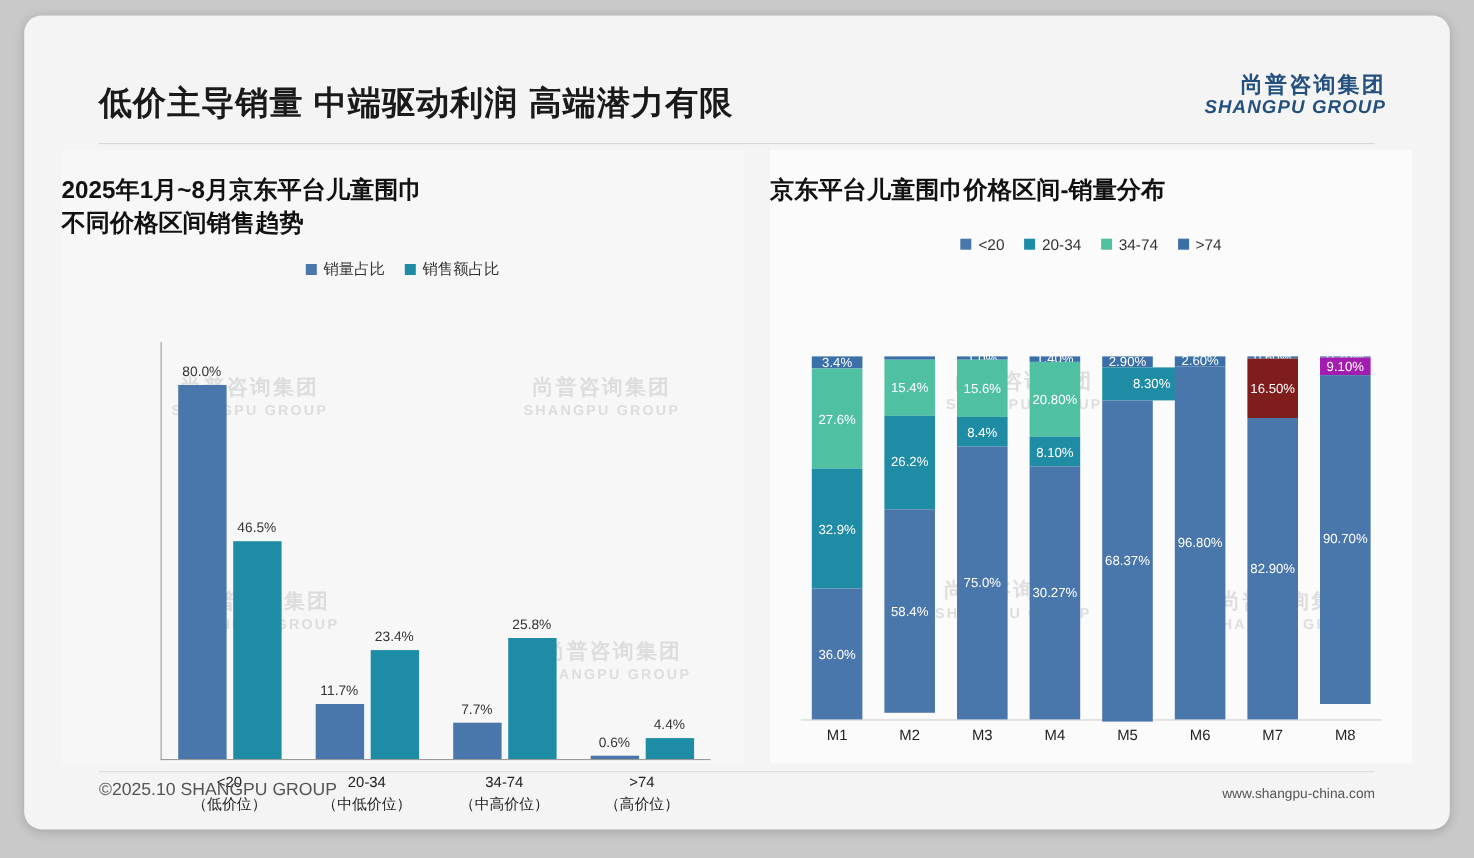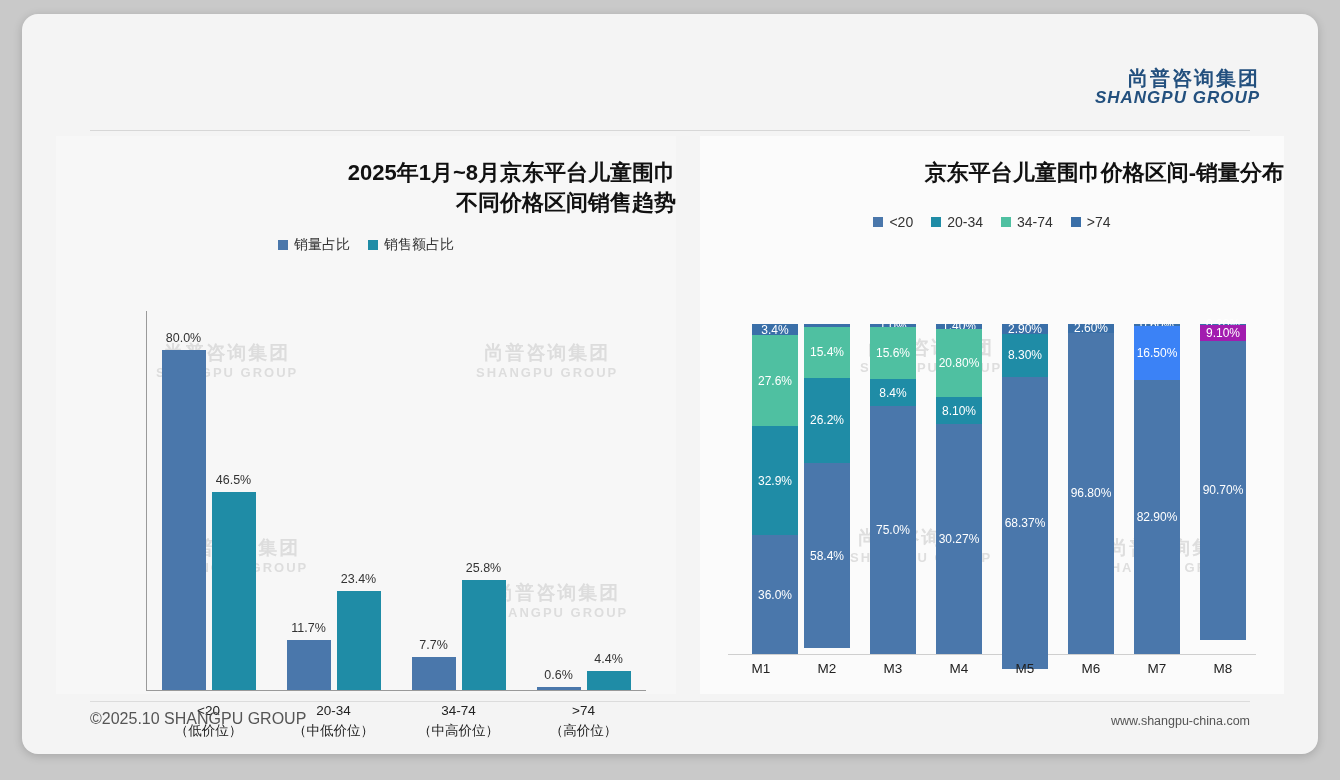--- a/index.html
+++ b/index.html
@@ -37,21 +37,21 @@
 
   
   .panel{
     position:absolute;top:122px;height:558px;background:#fbfbfb;
     border:1px solid #ececec;
   }
   #panel-left{left:34px;width:620px;background:#f7f7f7;border:none;}
   #panel-right{left:678px;width:584px;background:#fbfbfb;border:none;}
 
   .ptitle{
-    position:absolute;width:100%;text-align:right;
+    position:absolute;width:100%;text-align:left;
     font-size:22px;font-weight:bold;color:#111;line-height:1.35;
   }
   #panel-left .ptitle{top:22px;}
   #panel-right .ptitle{top:22px;}
 
   
   .legend{position:absolute;width:100%;display:flex;justify-content:center;gap:18px;}
   .lg{display:flex;align-items:center;gap:6px;font-size:14px;color:#333;}
   .lg i{width:10px;height:10px;display:inline-block;}
 
@@ -93,20 +93,21 @@
   .frule{position:absolute;left:68px;bottom:52px;width:1160px;height:1px;background:#dcdcdc;}
   .fleft{position:absolute;left:68px;bottom:26px;font-size:16px;color:#555;}
   .fright{position:absolute;right:68px;bottom:26px;font-size:12.5px;color:#555;}
 </style>
 </head>
 <body>
 
 <div id="slide">
 
   <div class="hdr">
+    <div class="hdr-title">低价主导销量 中端驱动利润 高端潜力有限</div>
     <div class="logo">
       <div class="cn">尚普咨询集团</div>
       <div class="en">SHANGPU GROUP</div>
     </div>
     <div class="hdr-rule"></div>
   </div>
 
   <div class="panel" id="panel-left">
     <div class="ptitle">
       <div>2025年1月~8月京东平台儿童围巾</div>
@@ -208,21 +209,21 @@
       <div class="a">尚普咨询集团</div>
       <div class="b">SHANGPU GROUP</div>
     </div>
     <div class="wm" style="left:400px;top:400px;">
       <div class="a">尚普咨询集团</div>
       <div class="b">SHANGPU GROUP</div>
     </div>
 
     <div id="rplot">
       <div class="raxis"></div>
-    <div class="rcol" style="left: 24px; height: 330px;">
+    <div class="rcol" style="left: 10px; height: 330px;">
           <div class="seg" style="height: 11.2312px; background: rgb(58, 111, 168);">
             <span>3.4%</span>
           </div>
           <div class="seg" style="height: 91.1712px; background: rgb(79, 192, 161);">
             <span>27.6%</span>
           </div>
           <div class="seg" style="height: 108.679px; background: rgb(31, 140, 166);">
             <span>32.9%</span>
           </div>
           <div class="seg" style="height: 118.919px; background: rgb(74, 119, 171);">
@@ -270,42 +271,42 @@
           </div>
           <div class="seg" style="height: 230.01px; background: rgb(74, 119, 171);">
             <span>30.27%</span>
           </div>
         </div>
         <div class="rx" style="left: 208px;">M4</div>
         <div class="rcol" style="left: 274px; height: 330px;">
           <div class="seg" style="height: 9.62777px; background: rgb(58, 111, 168);">
             <span>2.90%</span>
           </div>
-          <div class="seg" style="height: 43px; background: rgb(31, 140, 166);">
+          <div class="seg" style="height: 30px; background: rgb(31, 140, 166); padding-left: 44px;">
             <span>8.30%</span>
           </div>
           <div class="seg" style="height: 292.817px; background: rgb(74, 119, 171);">
             <span>68.37%</span>
           </div>
         </div>
         <div class="rx" style="left: 274px;">M5</div>
         <div class="rcol" style="left: 340px; height: 330px;">
           <div class="seg" style="height: 8.63179px; background: rgb(58, 111, 168);">
             <span>2.60%</span>
           </div>
           <div class="seg" style="height: 321.368px; background: rgb(74, 119, 171);">
             <span>96.80%</span>
           </div>
         </div>
         <div class="rx" style="left: 340px;">M6</div>
         <div class="rcol" style="left: 406px; height: 330px;">
           <div class="seg" style="height: 1.98px; background: rgb(58, 111, 168);">
             <span>0.60%</span>
           </div>
-          <div class="seg" style="height: 54.45px; background: #3b82f6;">
+          <div class="seg" style="height: 54.45px; background: #7f1d1d;">
             <span>16.50%</span>
           </div>
           <div class="seg" style="height: 273.57px; background: rgb(74, 119, 171);">
             <span>82.90%</span>
           </div>
         </div>
         <div class="rx" style="left: 406px;">M7</div>
         <div class="rcol" style="left: 472px; height: 330px;">
           <div class="seg" style="height: 0.66px; background: rgb(58, 111, 168);">
             <span>0.20%</span>

